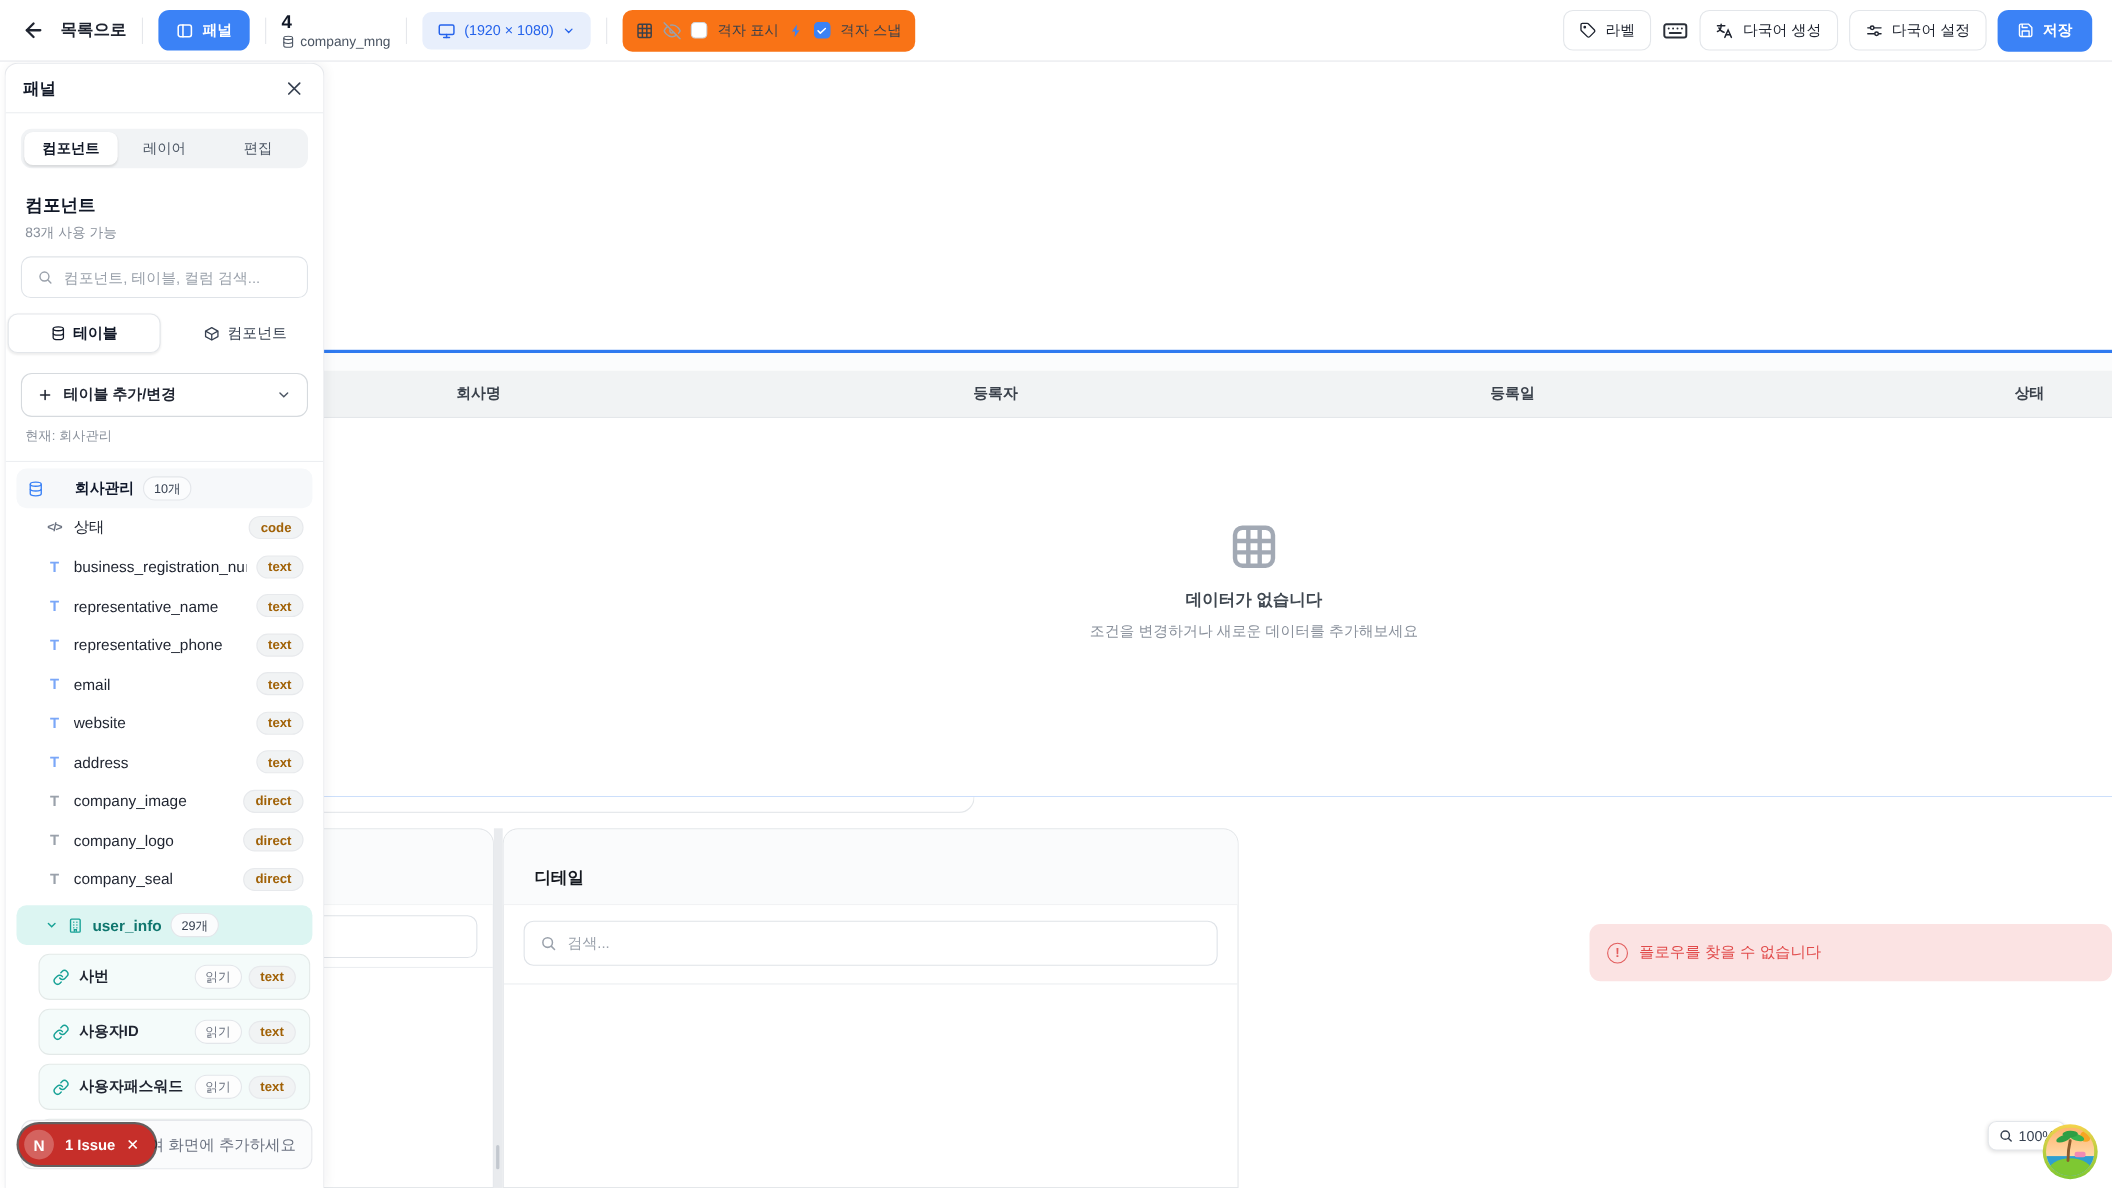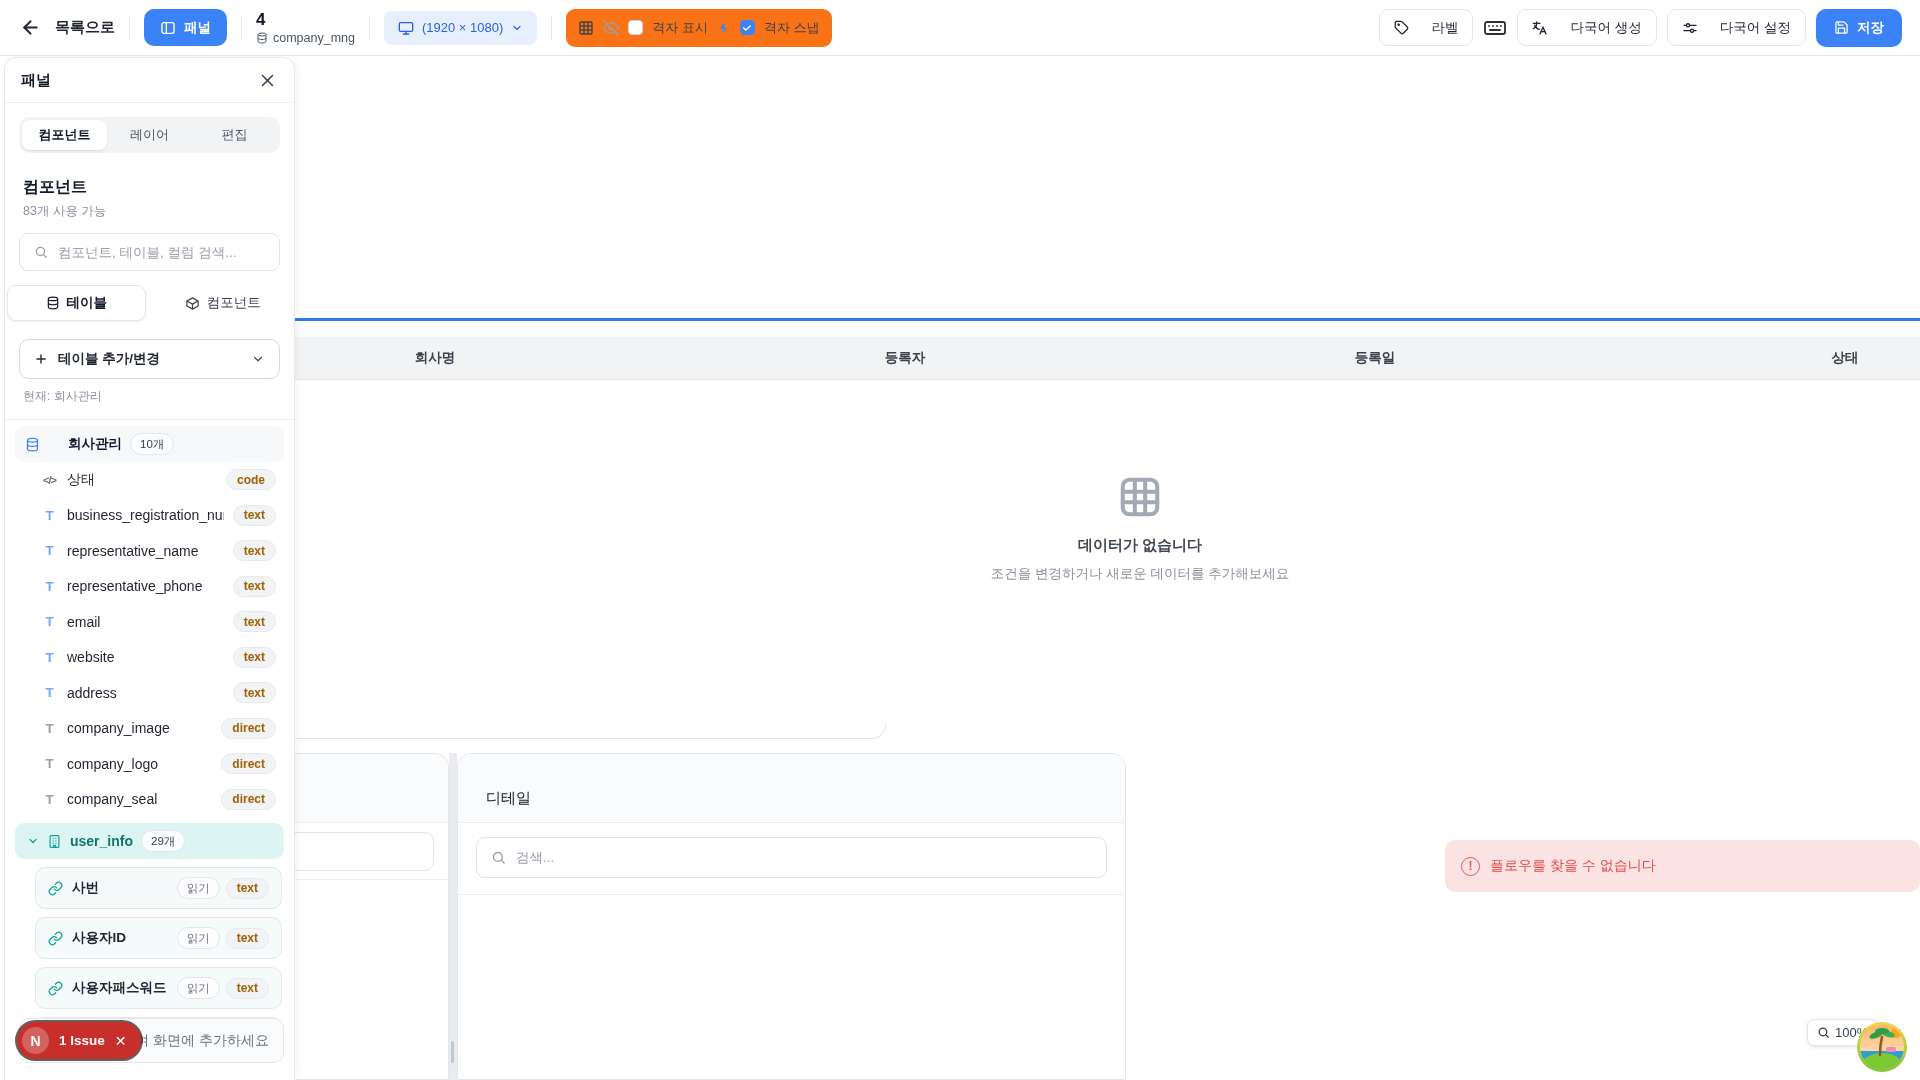--- a/index.html
+++ b/index.html
@@ -20,21 +20,21 @@
   .page-meta { display:flex; flex-direction:column; justify-content:center; line-height:1.15; }
   .page-number { font-size:17px; font-weight:700; color:#111827; }
   .datasource { display:flex; align-items:center; gap:5px; font-size:12.5px; color:#4b5563; margin-top:2px; }
   .viewport-pill { display:flex; align-items:center; gap:8px; height:34px; padding:0 14px; border:none;
     background:#e8effc; color:#2563eb; border-radius:8px; font-size:13px; font-weight:500; cursor:pointer; }
   .grid-group { display:flex; align-items:center; gap:9px; height:38px; padding:0 12px; background:#f97316; border-radius:9px; }
   .grid-group .lbl { font-size:13px; color:#3a414b; }
   .cbox { width:15px; height:15px; border-radius:4px; border:1.5px solid #cfd4da; background:#fff; display:inline-flex;
     align-items:center; justify-content:center; cursor:pointer; }
   .cbox.checked { background:#3b82f6; border-color:#3b82f6; }
-  .btn-outline { display:flex; align-items:center; gap:22px; height:37px; padding:0 14px; background:#fff;
+  .btn-outline { display:flex; align-items:center; gap:8px; height:37px; padding:0 14px; background:#fff;
     border:1px solid #e3e6ea; border-radius:9px; font-size:13.5px; color:#1f2430; cursor:pointer; }
 
   
   .table-comp { position:absolute; left:200px; top:318px; width:1880px; height:406px; background:#fff;
     border-top:3px solid #2f7af0; border-bottom:3px solid #2f7af0; z-index:5; }
   .table-strip { height:16px; background:#fbfcfd; }
   .table-head { height:43px; background:#f1f3f4; border-bottom:1px solid #e4e7ea; display:flex; }
   .th { flex:1; display:flex; align-items:center; justify-content:center; font-size:13.5px; font-weight:600; color:#3a414b; }
   .table-body { position:relative; height:344px; background:#fff; }
   .empty-state { position:absolute; left:0; right:0; top:94px; text-align:center; }
@@ -50,21 +50,21 @@
   .stub-search-row { height:57px; border-bottom:1px solid #eceef1; padding:9px 14px; }
   .stub-input { height:39px; border:1px solid #dfe3e8; border-radius:9px; background:#fff; }
 
   .splitter { position:absolute; left:449px; top:753px; width:8px; height:327px; background:#e9ebee; z-index:4; cursor:col-resize; }
   .splitter-handle { position:absolute; left:2px; top:288px; width:3px; height:22px; background:#c3c8cf; border-radius:2px; }
 
   .detail-panel { position:absolute; left:457px; top:753px; width:669px; height:327px; background:#fff;
     border:1px solid #e4e7ea; border-radius:14px 14px 0 0; z-index:4; }
   .detail-head { height:69px; background:#fafbfc; border-bottom:1px solid #e9ecef; border-radius:13px 13px 0 0;
     display:flex; align-items:flex-end; padding:0 0 14px 28px; }
-  .detail-title { font-size:15px; font-weight:400; color:#14181f; }
+  .detail-title { font-size:15px; font-weight:700; color:#14181f; }
   .detail-search-row { padding:14px 18px 16px 18px; border-bottom:1px solid #eceef1; }
   .search-box { display:flex; align-items:center; gap:10px; height:41px; border:1px solid #dfe3e8;
     border-radius:9px; background:#fff; padding:0 14px; }
   .search-box input { border:none; outline:none; flex:1; font-size:13.5px; color:#1f2430; background:transparent;
     font-family:inherit; }
   .search-box input::placeholder { color:#9aa1ab; }
 
   .flow-error { position:absolute; left:1445px; top:840px; width:475px; height:52px; background:#fbe3e3;
     border-radius:10px; display:flex; align-items:center; gap:10px; padding:0 16px; z-index:6; }
   .flow-error-icon { width:19px; height:19px; border:1.8px solid #e25c5c; border-radius:50%; color:#e25c5c;
@@ -112,21 +112,21 @@
   .icon-code { font-size:11px; color:#6b7280; letter-spacing:-1px; }
   .icon-text { font-size:13.5px; color:#7aa7f8; }
   .icon-direct { font-size:13.5px; color:#9aa1ab; }
   .col-name { font-size:14px; color:#1f2430; white-space:nowrap; overflow:hidden; flex:1; }
   .type-pill { margin-left:auto; padding:2.5px 10px; border-radius:999px; background:#f1f3f4;
     border:1px solid #e7e9ec; font-size:12px; font-weight:600; color:#a16207; flex:none; }
   .join-row { height:34px; display:flex; align-items:center; gap:8px; padding:0 8px; margin-top:4px; }
   .join-label { font-size:13.5px; color:#3f4750; }
   .circle-badge { width:20px; height:20px; border-radius:50%; border:1px solid #e3e6ea; background:#fff;
     display:flex; align-items:center; justify-content:center; font-size:11.5px; font-weight:600; color:#374151; }
-  .user-row { height:36px; display:flex; align-items:center; gap:8px; padding:0 12px; margin-top:6px;
+  .user-row { height:36px; display:flex; align-items:center; gap:8px; padding:0 26px; margin-top:6px;
     background:#dcf5f2; border-radius:9px; cursor:pointer; }
   .user-name { font-size:14px; font-weight:700; color:#0f766e; }
   .sub-card { height:42px; margin:8px 2px 8px 20px; display:flex; align-items:center; gap:9px; padding:0 12px;
     background:#f4fbfa; border:1px solid #e3e9e8; border-radius:10px; cursor:grab; }
   .sub-name { font-size:13.5px; font-weight:600; color:#1f2430; }
   .sub-badges { margin-left:auto; display:flex; gap:6px; align-items:center; }
   .read-pill { padding:2.5px 9px; border-radius:999px; background:#fdfdfd; border:1px solid #e3e6ea;
     font-size:11.5px; color:#6b7280; }
   .hint-box { position:absolute; left:14px; bottom:17px; width:265px; height:45px; background:#fafbfc;
     border:1px solid #e5e7eb; border-radius:10px; display:flex; align-items:center; justify-content:flex-end;

